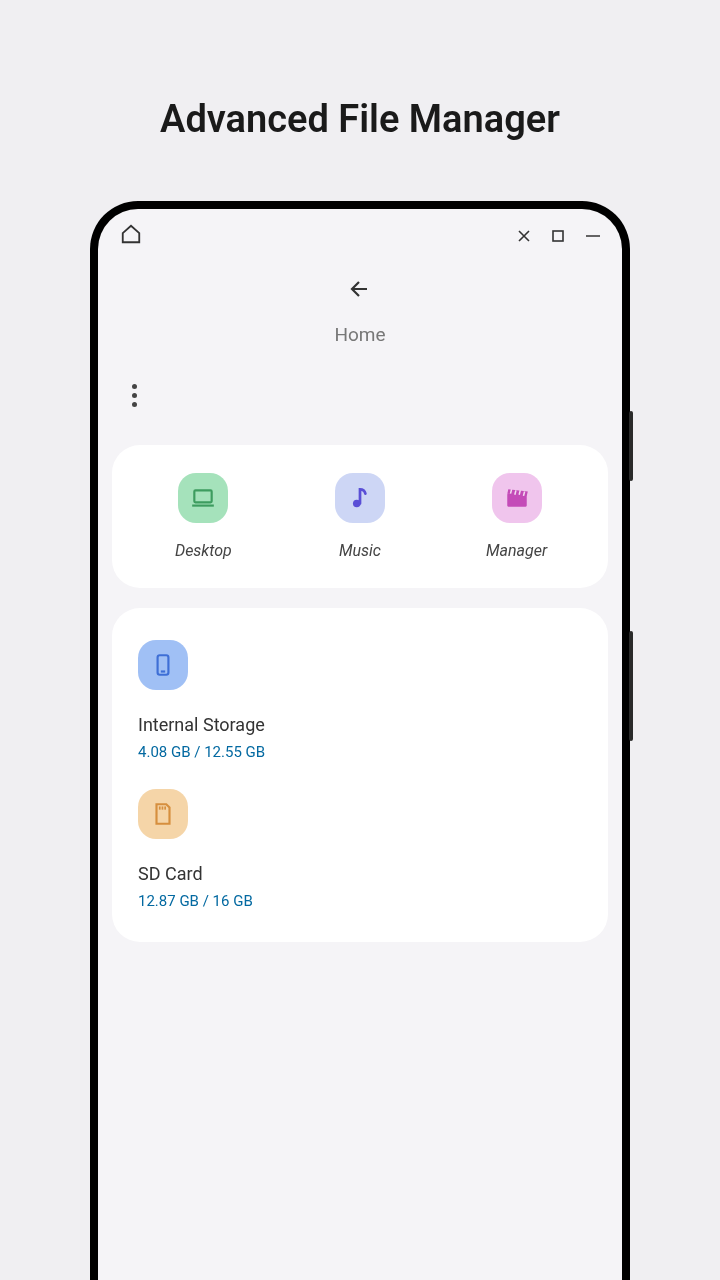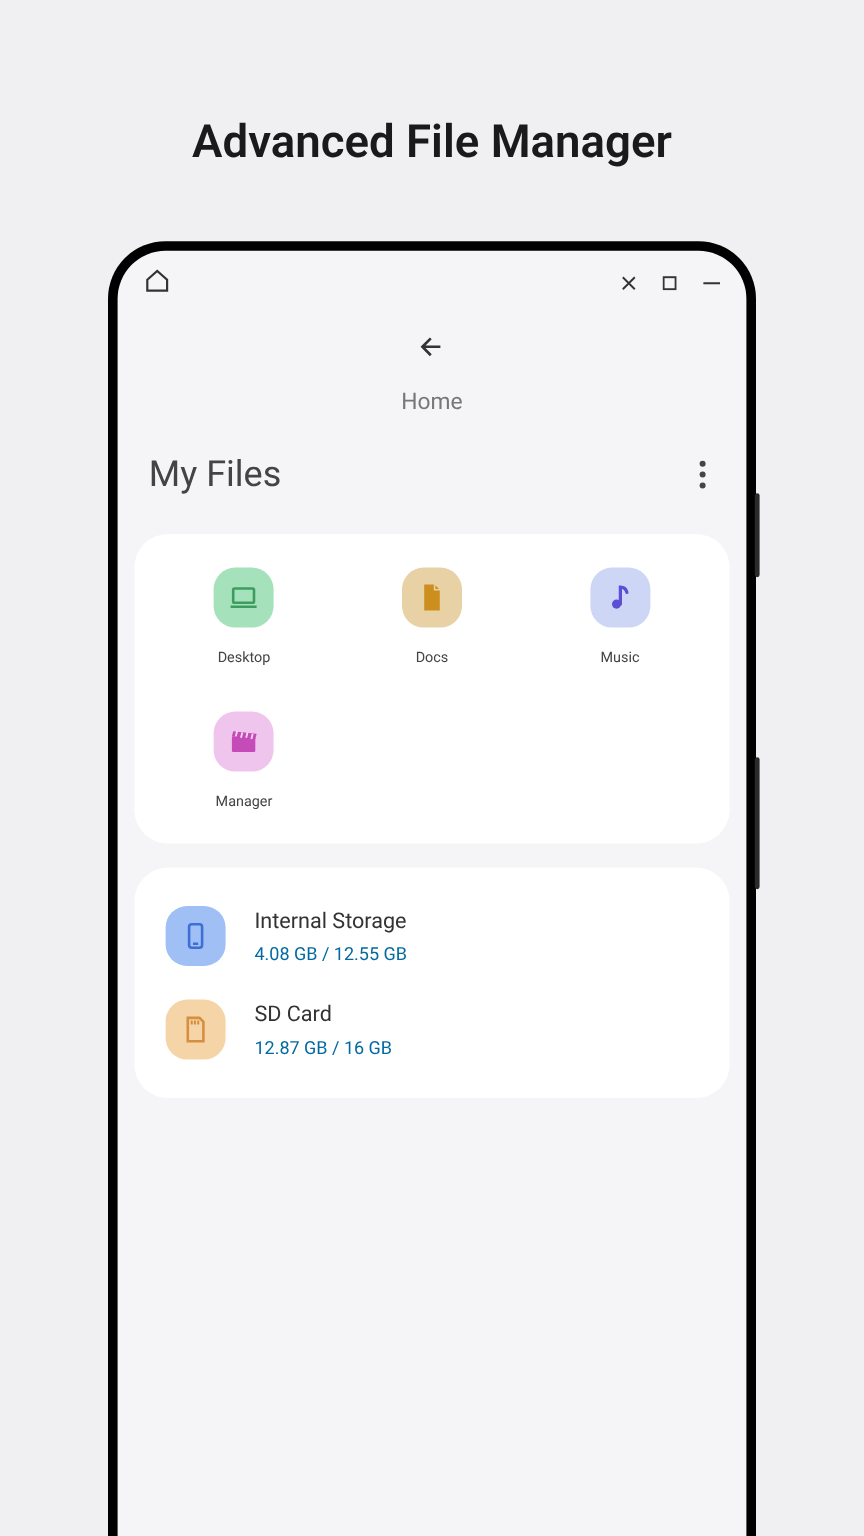--- a/index.html
+++ b/index.html
@@ -105,23 +105,23 @@
       cursor: pointer;
     }
     .icon-tile {
       width: 50px;
       height: 50px;
       border-radius: 18px;
       display: flex;
       align-items: center;
       justify-content: center;
     }
-    .grid-label { font-size: 12px; color: #444; }
+    .grid-label { font-size: 16px; color: #444; font-style: italic; }
     .storage-list { display: flex; flex-direction: column; gap: 28px; padding: 4px 8px; }
-    .storage-item { display: flex; align-items: center; gap: 24px; cursor: pointer; }
+    .storage-item { display: flex; align-items: flex-start; gap: 24px; cursor: pointer; flex-direction: column; }
     .storage-info { display: flex; flex-direction: column; gap: 8px; }
     .storage-name { font-size: 18px; color: #333; }
     .storage-size { font-size: 15px; color: #0369a1; }
     .bg-green { background: #a5e2bb; }
     .bg-tan { background: #e8d1a5; }
     .bg-teal { background: #7ecfd3; }
     .bg-coral { background: #f0a7a0; }
     .bg-lavender { background: #cdd6f5; }
     .bg-pink { background: #f0c5ed; }
     .bg-blue { background: #a0c0f5; }
@@ -166,49 +166,39 @@
     <div class="nav-row">
       <div>
         <svg class="back-arrow" viewBox="0 0 24 24" fill="none" stroke="#333" stroke-width="2.2">
           <path d="M19 12 H5 M11 5 L4 12 L11 19"></path>
         </svg>
       </div>
       <span class="breadcrumb">Home</span>
     </div>
 
     <div class="section-header">
-      <div class="section-title">My Files</div>
       <div class="more-dots">
         <span></span>
           <span></span>
           <span></span>
       </div>
     </div>
 
     <div class="card">
       <div class="grid" id="categories-grid">
           <div class="grid-item">
     <div class="icon-tile bg-green">
               <svg width="26" height="26" viewBox="0 0 24 24">
                 <rect x="4" y="5" width="16" height="11" rx="1" fill="none" stroke="#3d9c5f" stroke-width="2"></rect>
                 <line x1="2" y1="19" x2="22" y2="19" stroke="#3d9c5f" stroke-width="2"></line>
               </svg>
             </div>
     <div class="grid-label">Desktop</div>
   </div>
           <div class="grid-item">
-    <div class="icon-tile bg-tan">
-              <svg width="26" height="26" viewBox="0 0 24 24">
-                <path d="M6 2 H14 L18 6 V22 H6 Z" fill="#cc8f1f"></path>
-                <path d="M14 2 V6 H18" fill="none" stroke="#fff" stroke-width="1.2" opacity="0.6"></path>
-              </svg>
-            </div>
-    <div class="grid-label">Docs</div>
-  </div>
-          <div class="grid-item">
     <div class="icon-tile bg-lavender">
               <svg width="26" height="26" viewBox="0 0 24 24">
                 <circle cx="9" cy="17" r="3.5" fill="#5a4fd6"></circle>
                 <path d="M12 17 V4 Q16 4 17 8" fill="none" stroke="#5a4fd6" stroke-width="2.5" stroke-linecap="round"></path>
               </svg>
             </div>
     <div class="grid-label">Music</div>
   </div>
           <div class="grid-item">
     <div class="icon-tile bg-pink">

